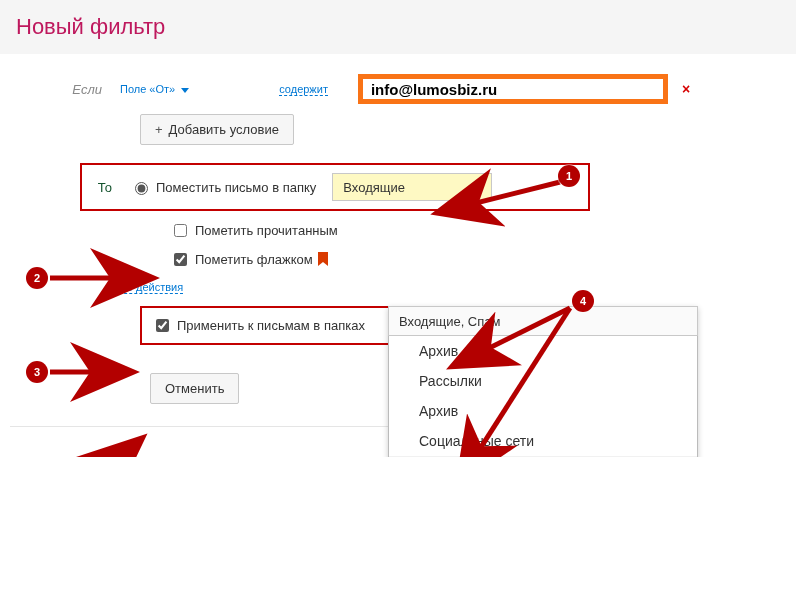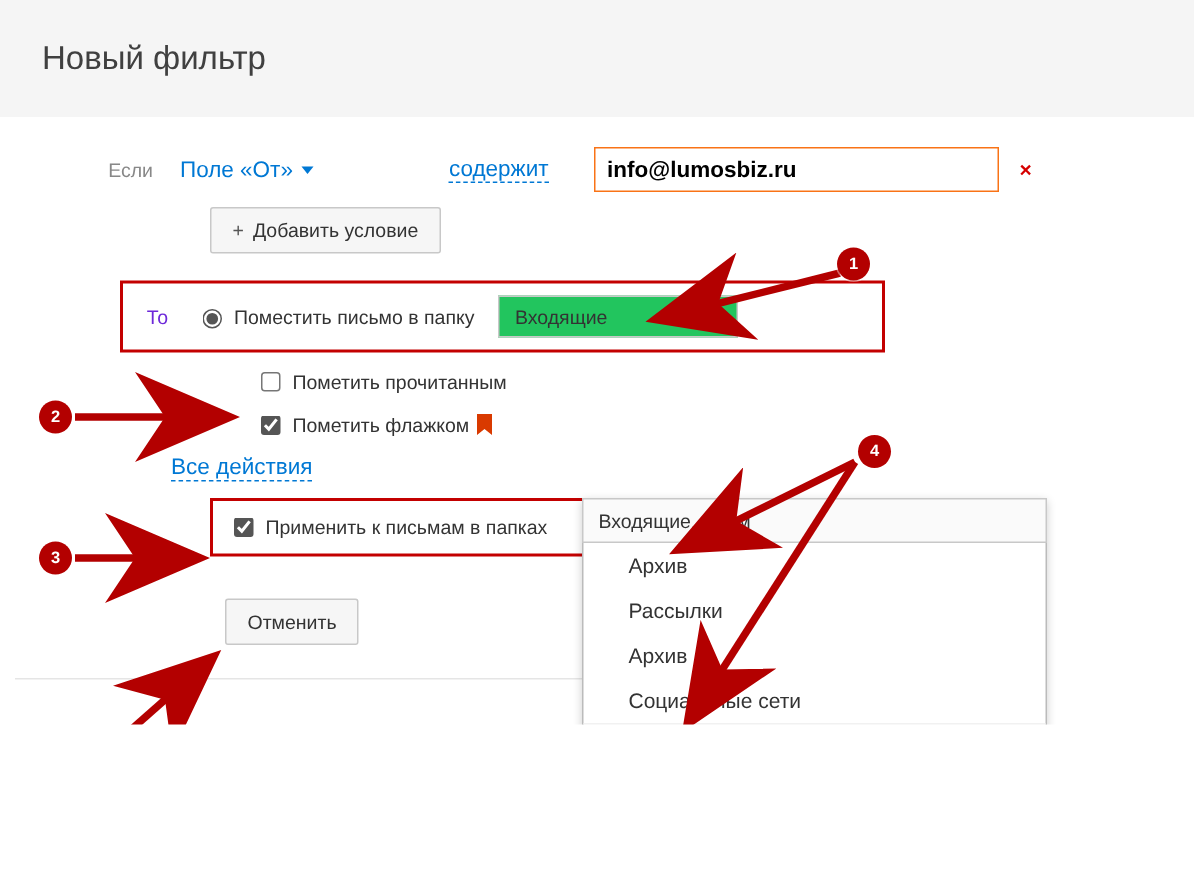--- a/index.html
+++ b/index.html
@@ -10,64 +10,65 @@
     color: #333;
     background: #fff;
     width: 796px;
     position: relative;
   }
   .header {
     background: #f5f5f5;
     padding: 14px 16px;
   }
   .header h1 {
-    margin: 12px;
+    margin: 0;
     font-size: 22px;
     font-weight: 400;
-    color: #404040;
+    color: #be185d;
   }
   .content {
     padding: 20px 10px 30px 10px;
     position: relative;
   }
   .row {
     display: flex;
     align-items: center;
     margin-bottom: 10px;
     position: relative;
   }
   .row-label {
     width: 110px;
     text-align: right;
     padding-right: 18px;
     color: #888;
     font-size: 13px;
     flex-shrink: 0;
+    font-style: italic;
   }
   .link {
     color: #0078d4;
     cursor: pointer;
-    font-size: 15px;
+    font-size: 11px;
   }
   .link.dd::after {
     content: "";
     display: inline-block;
     margin-left: 6px;
     border-left: 4px solid transparent;
     border-right: 4px solid transparent;
     border-top: 5px solid #0078d4;
     vertical-align: middle;
   }
   .input-text {
-    border: 1px solid #f97316;
+    border: 5px solid #f97316;
     padding: 5px 8px;
     font-size: 15px;
     font-weight: 700;
     color: #000;
-    width: 270px;
+    width: 310px;
     height: 30px;
   }
   .remove-x {
     color: #d60000;
     font-size: 14px;
     margin-left: 14px;
     cursor: pointer;
     font-weight: 700;
   }
   .btn {
@@ -101,21 +102,21 @@
     accent-color: #555;
   }
   .opt-row {
     margin-left: 160px;
     display: flex;
     align-items: center;
     margin-bottom: 10px;
   }
   .select-fake {
     border: 1px solid #c8c8c8;
-    background: #22c55e;
+    background: #fef9c3;
     padding: 6px 10px;
     font-size: 13px;
     color: #333;
     width: 160px;
     height: 28px;
     display: inline-flex;
     align-items: center;
     justify-content: space-between;
     cursor: pointer;
     margin-left: 16px;
@@ -226,21 +227,21 @@
 
   <div class="addcond">
     <button class="btn">
       <span class="plus">+</span>
       <span>Добавить условие</span>
     </button>
   </div>
 
   <div class="row">
     <div class="highlight-box box1">
-      <div style="width:38px; text-align:right; padding-right:18px; color:#6d28d9;">То</div>
+      <div style="width:38px; text-align:right; padding-right:18px; color:#14532d;">То</div>
       <input type="radio" class="radio" checked="" style="">
       <span>Поместить письмо в папку</span>
       <div class="select-fake">
         <span>Входящие</span>
         <span class="caret"></span>
       </div>
     </div>
   </div>
 
   <div class="opt-row">

